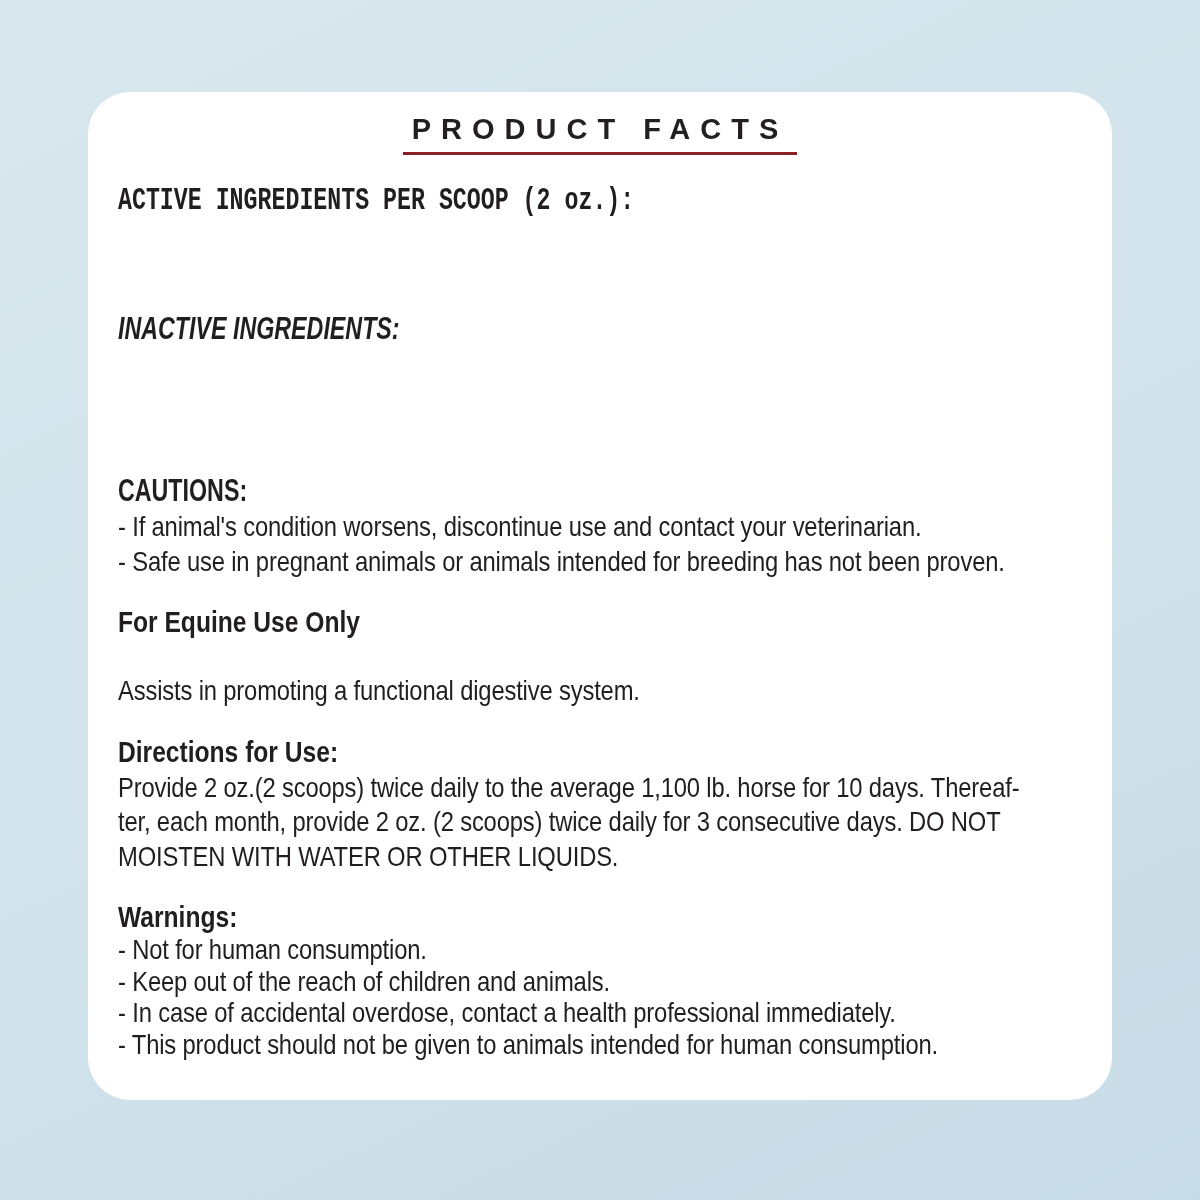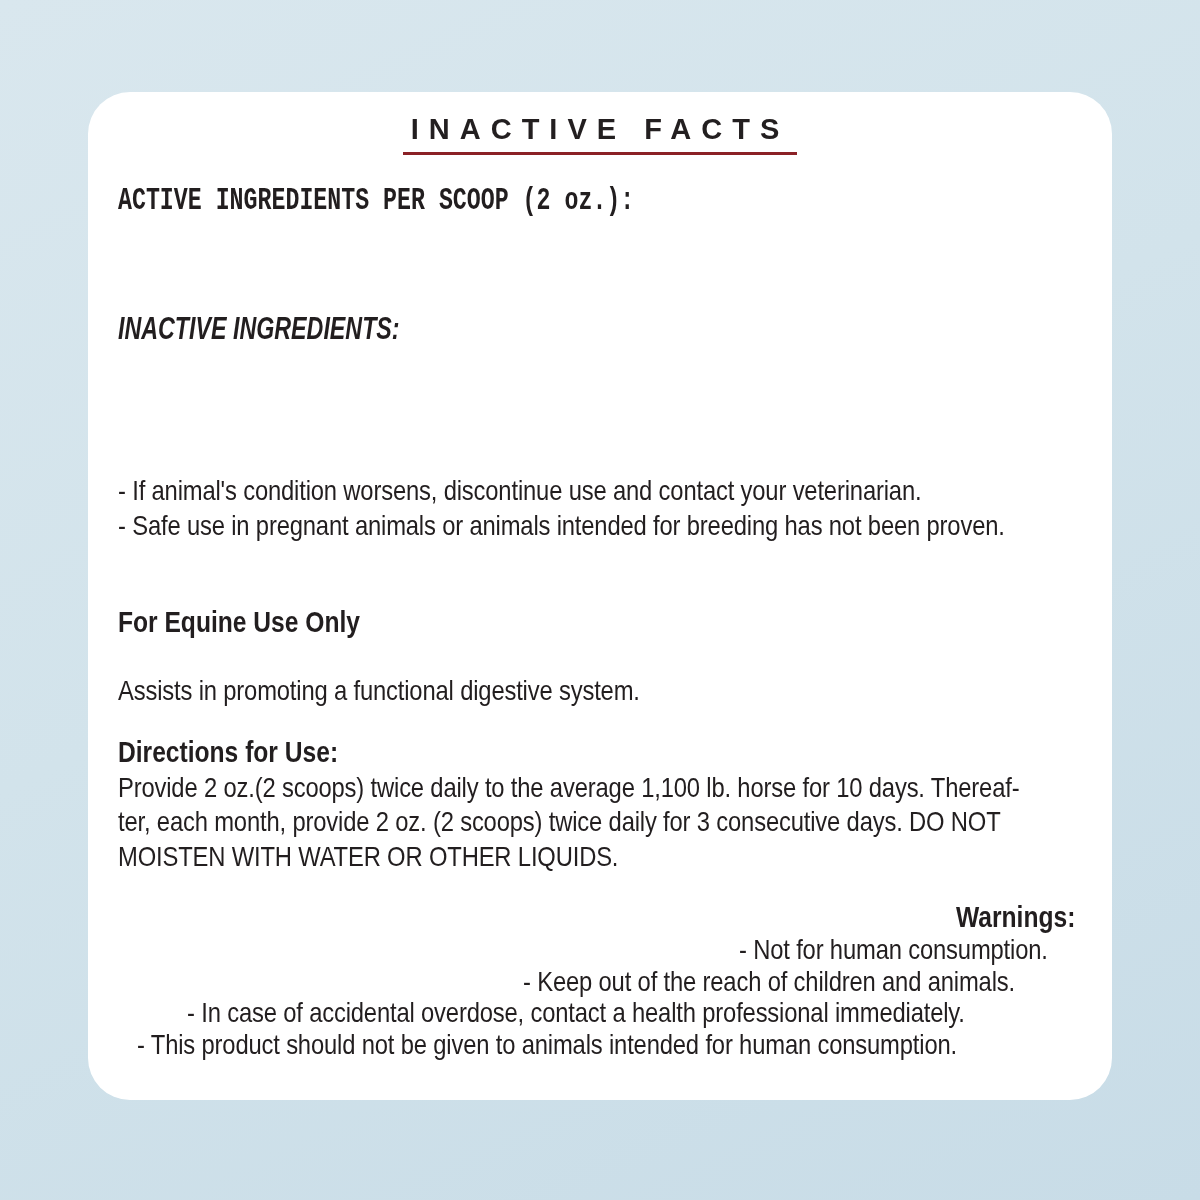--- a/index.html
+++ b/index.html
@@ -55,53 +55,54 @@
   .line { display: block; }
   .ingredient-row { position: relative; }
   .ingredient-amount { position: absolute; left: 472px; top: 0; }
 </style>
 </head>
 <body>
 
 <div class="card">
 
   <div class="title-wrap">
-    <span class="title">INACTIVE FACTS</span>
+    <span class="title">PRODUCT FACTS</span>
   </div>
   <div class="title-underline"></div>
 
   <div class="block" style="top:91px;font-family:Liberation Mono, monospace;">
     <span class="cond-h">ACTIVE INGREDIENTS PER SCOOP (2 oz.):</span>
   </div>
 
   <div class="block body-text" style="top:219px; line-height:35px;font-style:italic;">
     <span class="line"><span class="cond-h">INACTIVE INGREDIENTS:</span></span>
   </div>
 
   <div class="block body-text" style="top:381px; line-height:35px;">
+    <span class="line"><span class="cond-h">CAUTIONS:</span></span>
     <span class="line"><span class="cond">- If animal's condition worsens, discontinue use and contact your veterinarian.</span></span>
     <span class="line"><span class="cond">- Safe use in pregnant animals or animals intended for breeding has not been proven.</span></span>
   </div>
 
   <div class="block body-text" style="top:581px; line-height:35px;">
     <span class="cond">Assists in promoting a functional digestive system.</span>
   </div>
 
   <div class="block" style="top:513px;">
     <span class="cond-hm">For Equine Use Only</span>
   </div>
 
   <div class="block body-text" style="top:643px; line-height:34.5px;">
     <span class="line"><span class="cond-hm">Directions for Use:</span></span>
     <span class="line"><span class="cond">Provide 2 oz.(2 scoops) twice daily to the average 1,100 lb. horse for 10 days. Thereaf-</span></span>
     <span class="line"><span class="cond">ter, each month, provide 2 oz. (2 scoops) twice daily for 3 consecutive days. DO NOT</span></span>
     <span class="line"><span class="cond">MOISTEN WITH WATER OR OTHER LIQUIDS.</span></span>
   </div>
 
-  <div class="block body-text" style="top:809px; line-height:31.8px;text-align:right;">
+  <div class="block body-text" style="top:809px; line-height:31.8px;">
     <span class="line"><span class="cond-hm">Warnings:</span></span>
     <span class="line"><span class="cond">- Not for human consumption.</span></span>
     <span class="line"><span class="cond">- Keep out of the reach of children and animals.</span></span>
     <span class="line"><span class="cond">- In case of accidental overdose, contact a health professional immediately.</span></span>
     <span class="line"><span class="cond">- This product should not be given to animals intended for human consumption.</span></span>
   </div>
 
 </div>
 
 </body></html>

